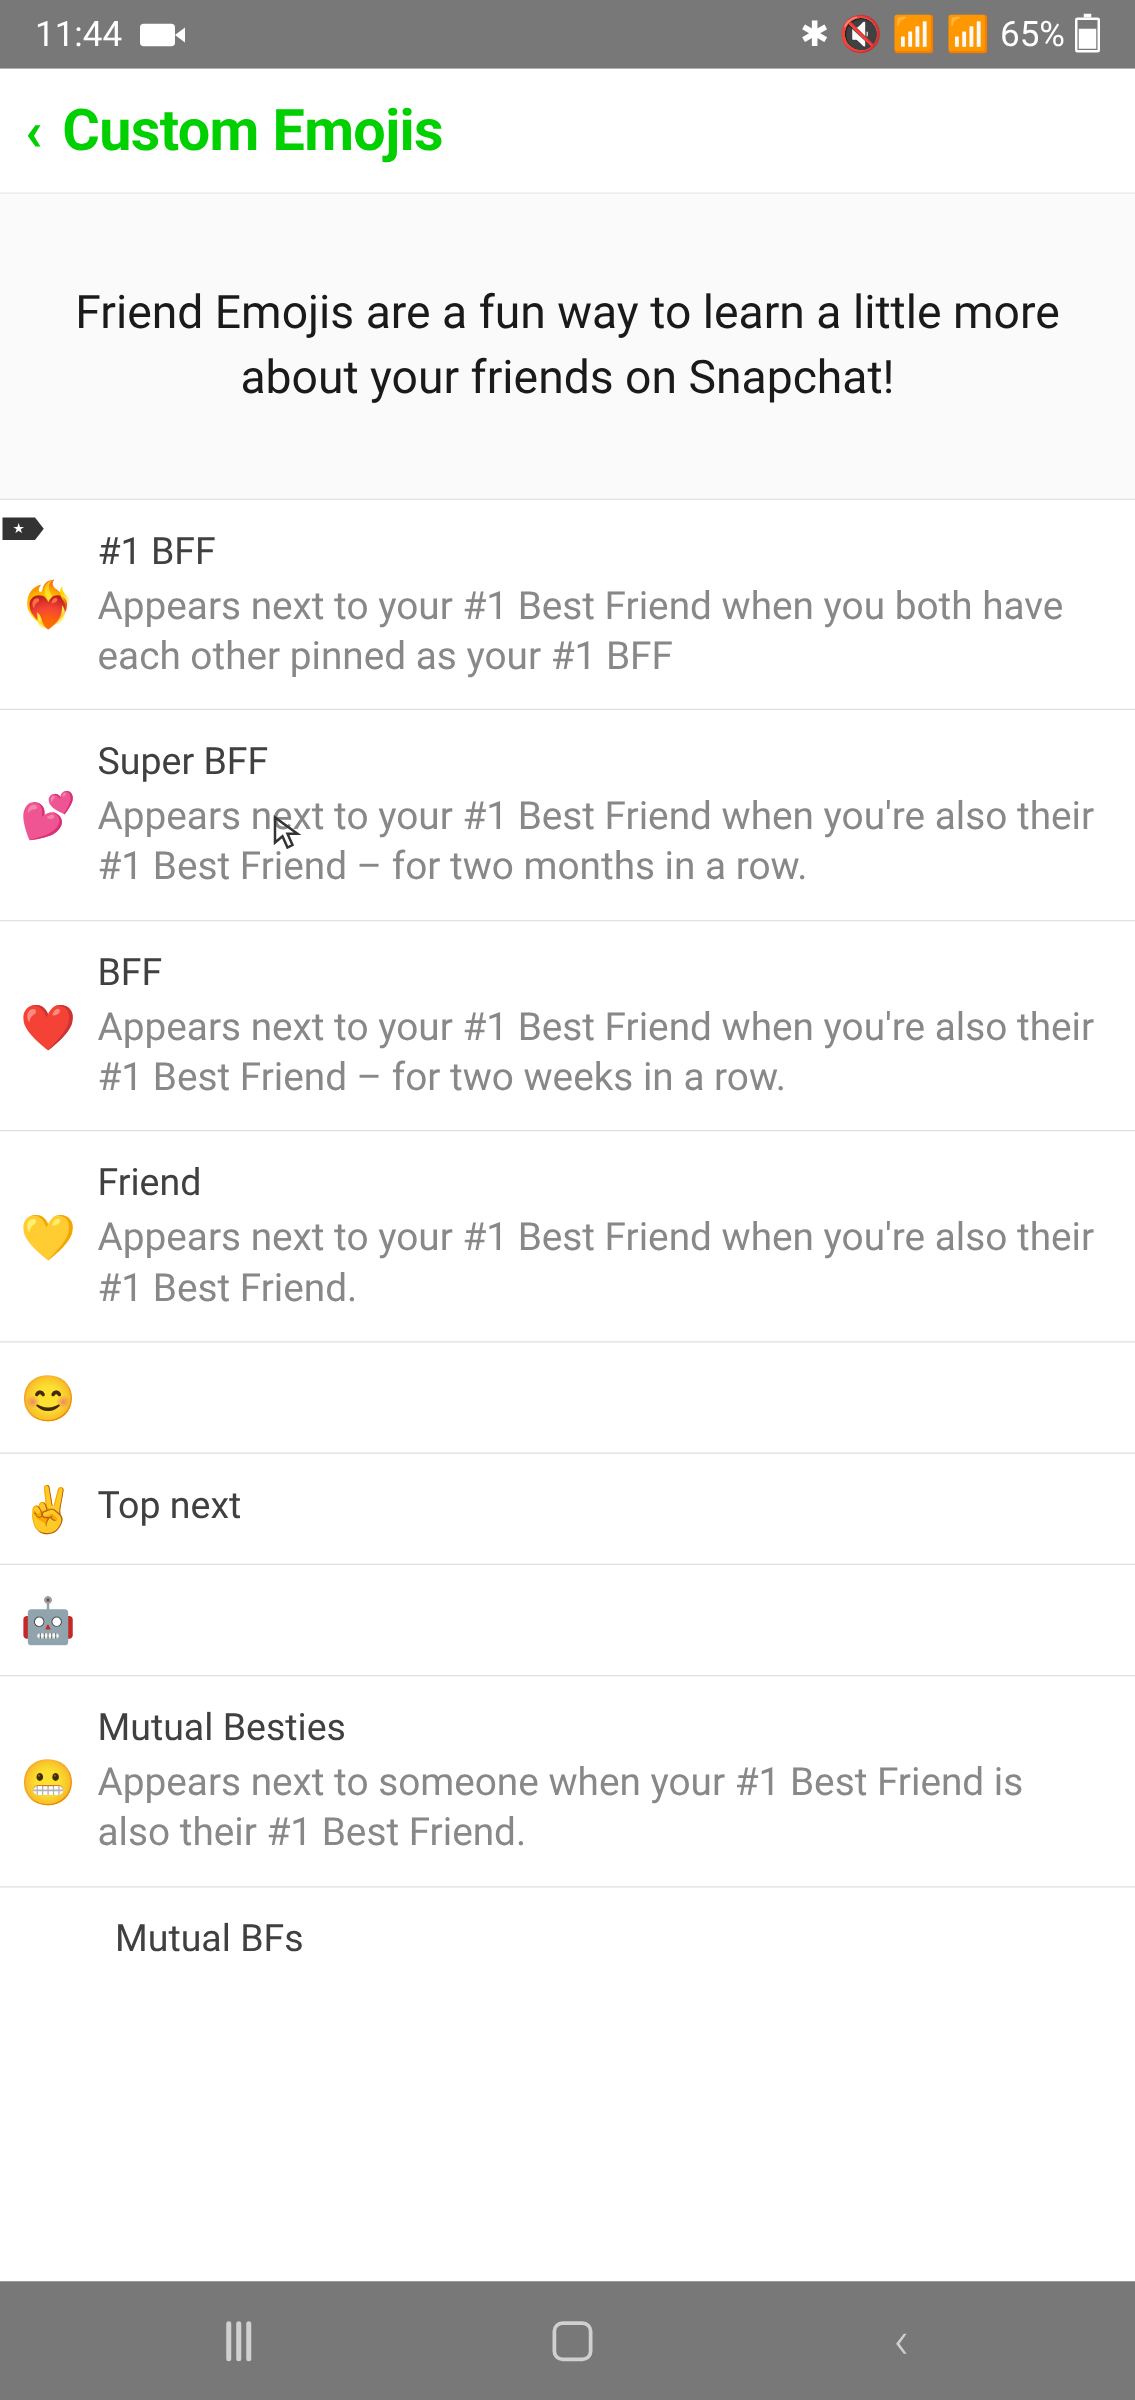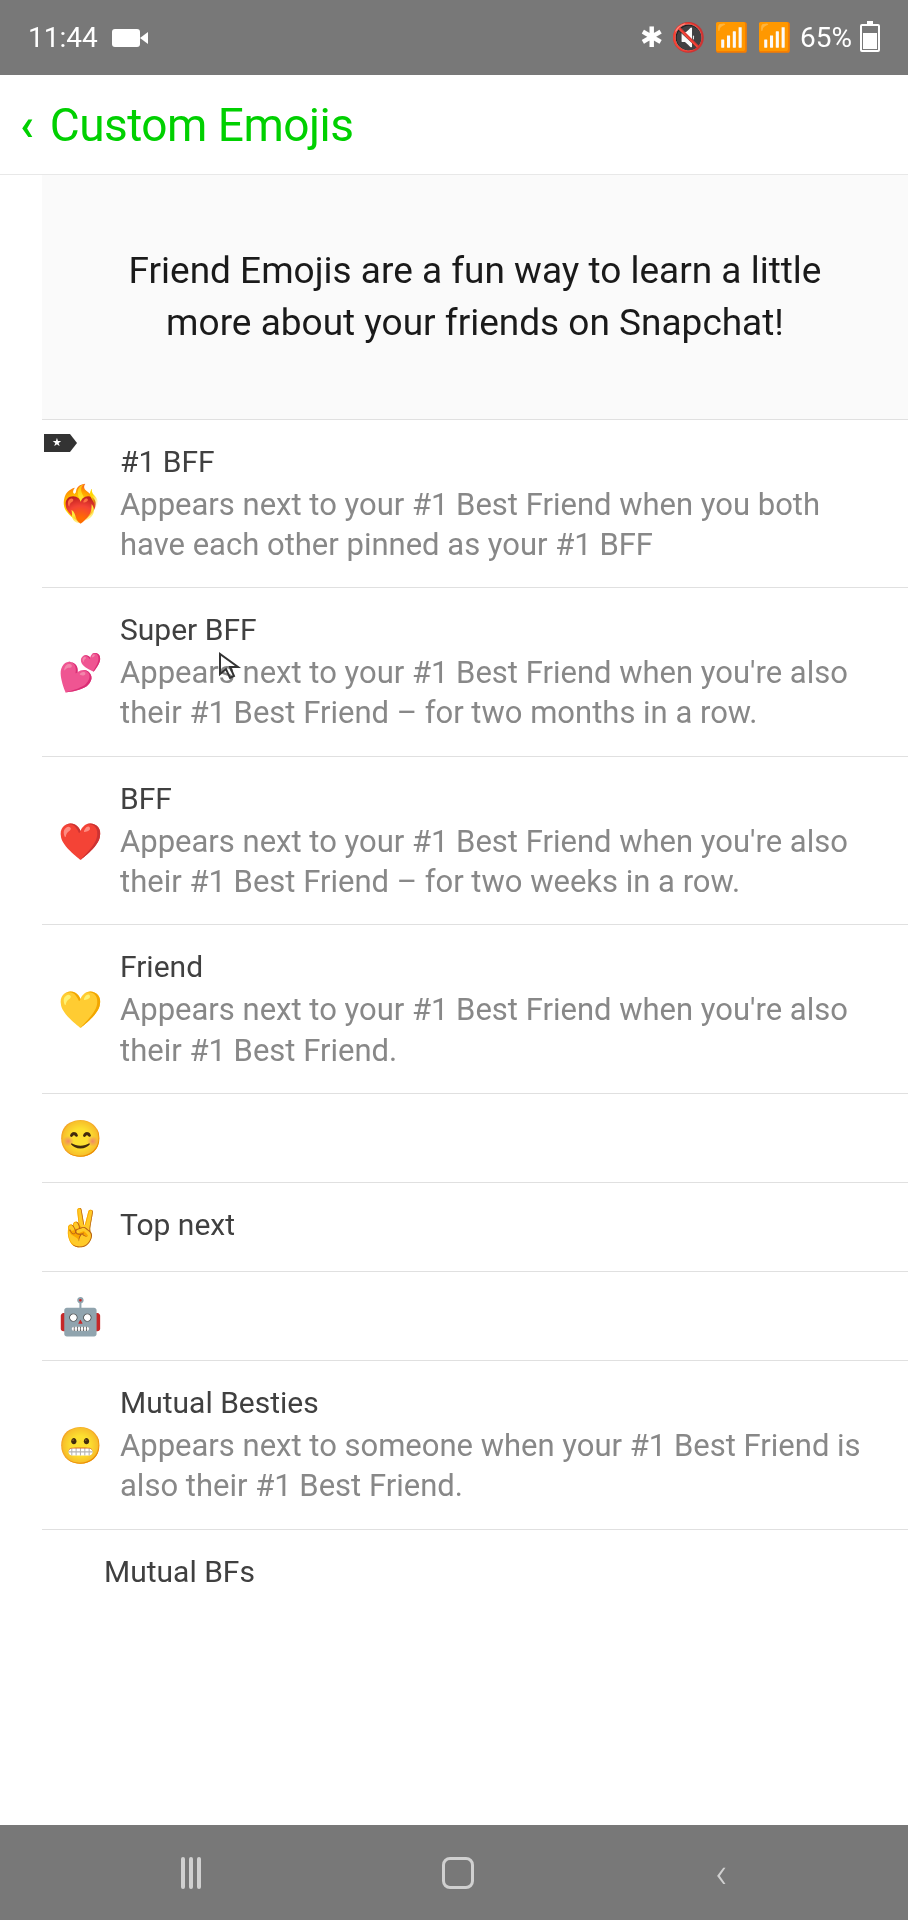--- a/index.html
+++ b/index.html
@@ -9,21 +9,21 @@
     }
     body {
       font-family: -apple-system, BlinkMacSystemFont, 'Segoe UI', Roboto, Helvetica, Arial, sans-serif;
       width: 908px;
       height: 1920px;
       background: #fff;
       position: relative;
       overflow: hidden;
     }
     .status-bar {
-      height: 75px;
+      height: 55px;
       background: #787878;
       display: flex;
       align-items: center;
       justify-content: space-between;
       padding: 0 28px;
       color: #fff;
       font-size: 28px;
       font-weight: 400;
     }
     .status-left {
@@ -90,21 +90,21 @@
     }
     .back-chevron {
       color: #00d000;
       font-size: 44px;
       font-weight: 700;
       line-height: 1;
     }
     .header-title {
       color: #00d000;
       font-size: 46px;
-      font-weight: 400;
+      font-weight: 700;
       letter-spacing: -0.5px;
     }
     .intro-section {
       background: #fafafa;
       padding: 70px 60px 70px 60px;
       text-align: center;
       border-bottom: 1px solid #e0e0e0;
     }
     .intro-text {
       font-size: 37px;
@@ -215,26 +215,25 @@
     .cursor {
       position: absolute;
       left: 218px;
       top: 652px;
       pointer-events: none;
       z-index: 100;
     }
     .content-area {
       height: 1650px;
       overflow: hidden;
-      margin-left: 42px;
     }
     .partial-item {
       padding: 24px 18px 0 18px;
       display: flex;
-      gap: 2px;
+      gap: 32px;
     }
   </style>
 </head>
 <body>
 
 <div class="status-bar">
   <div class="status-left">
     <span>11:44</span>
     <div class="camera-icon"></div>
   </div>

